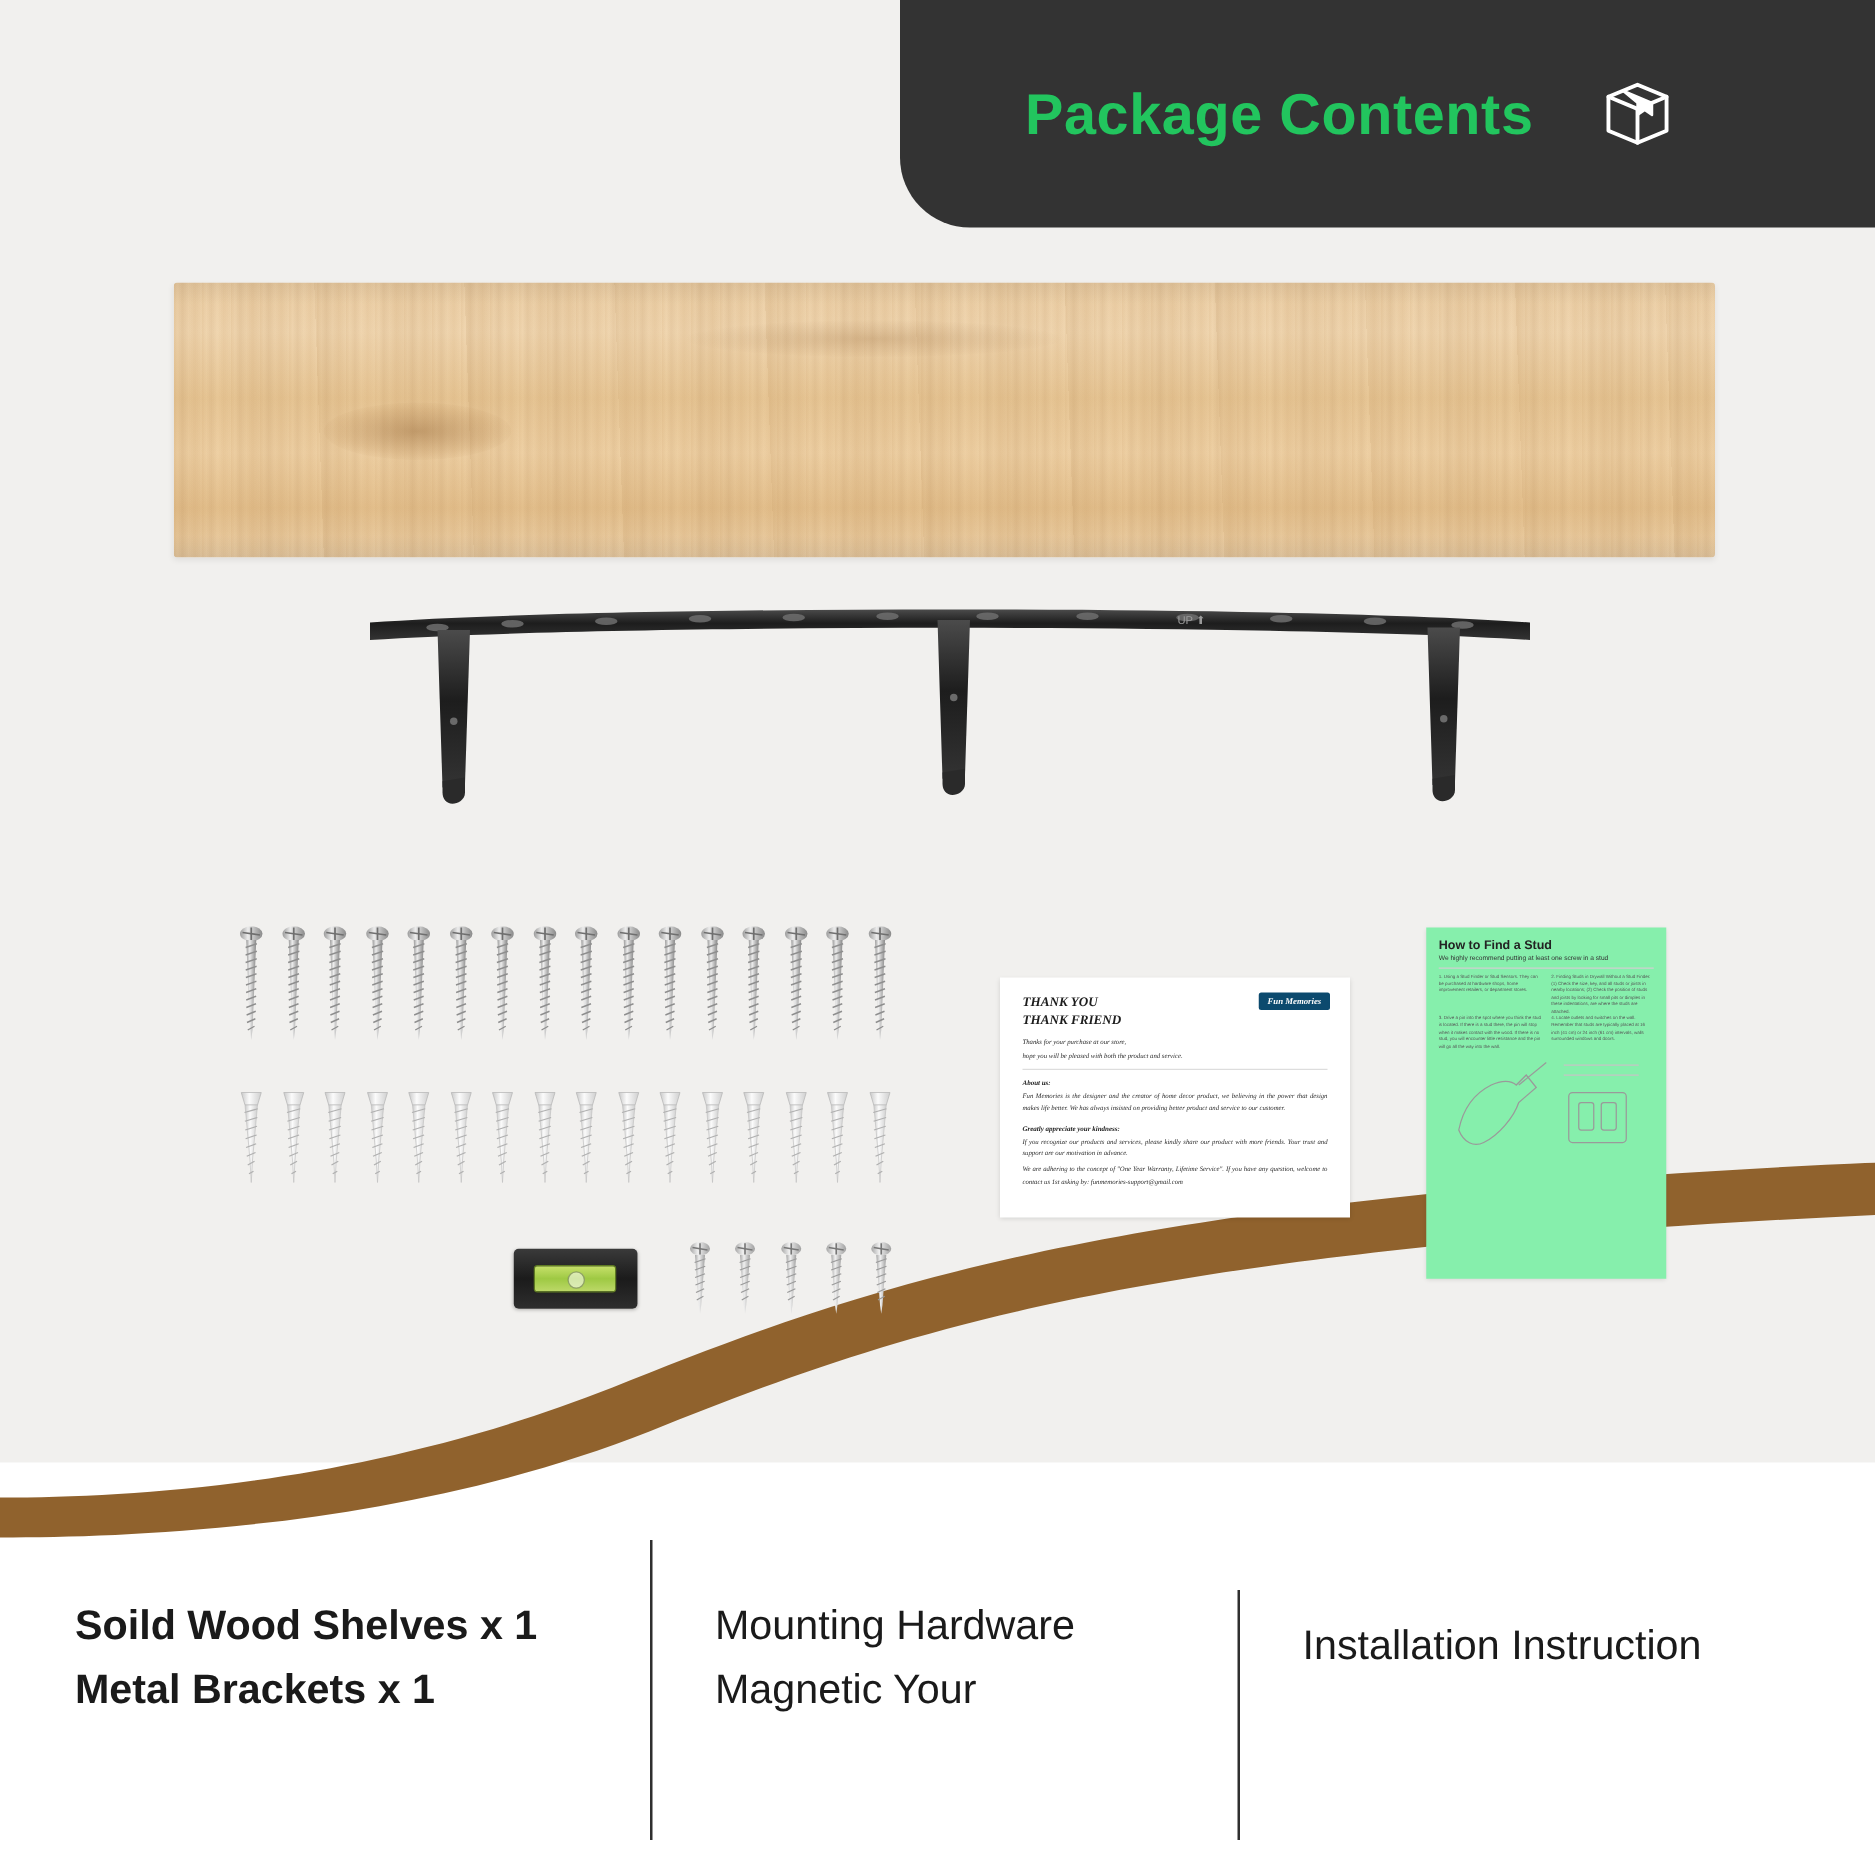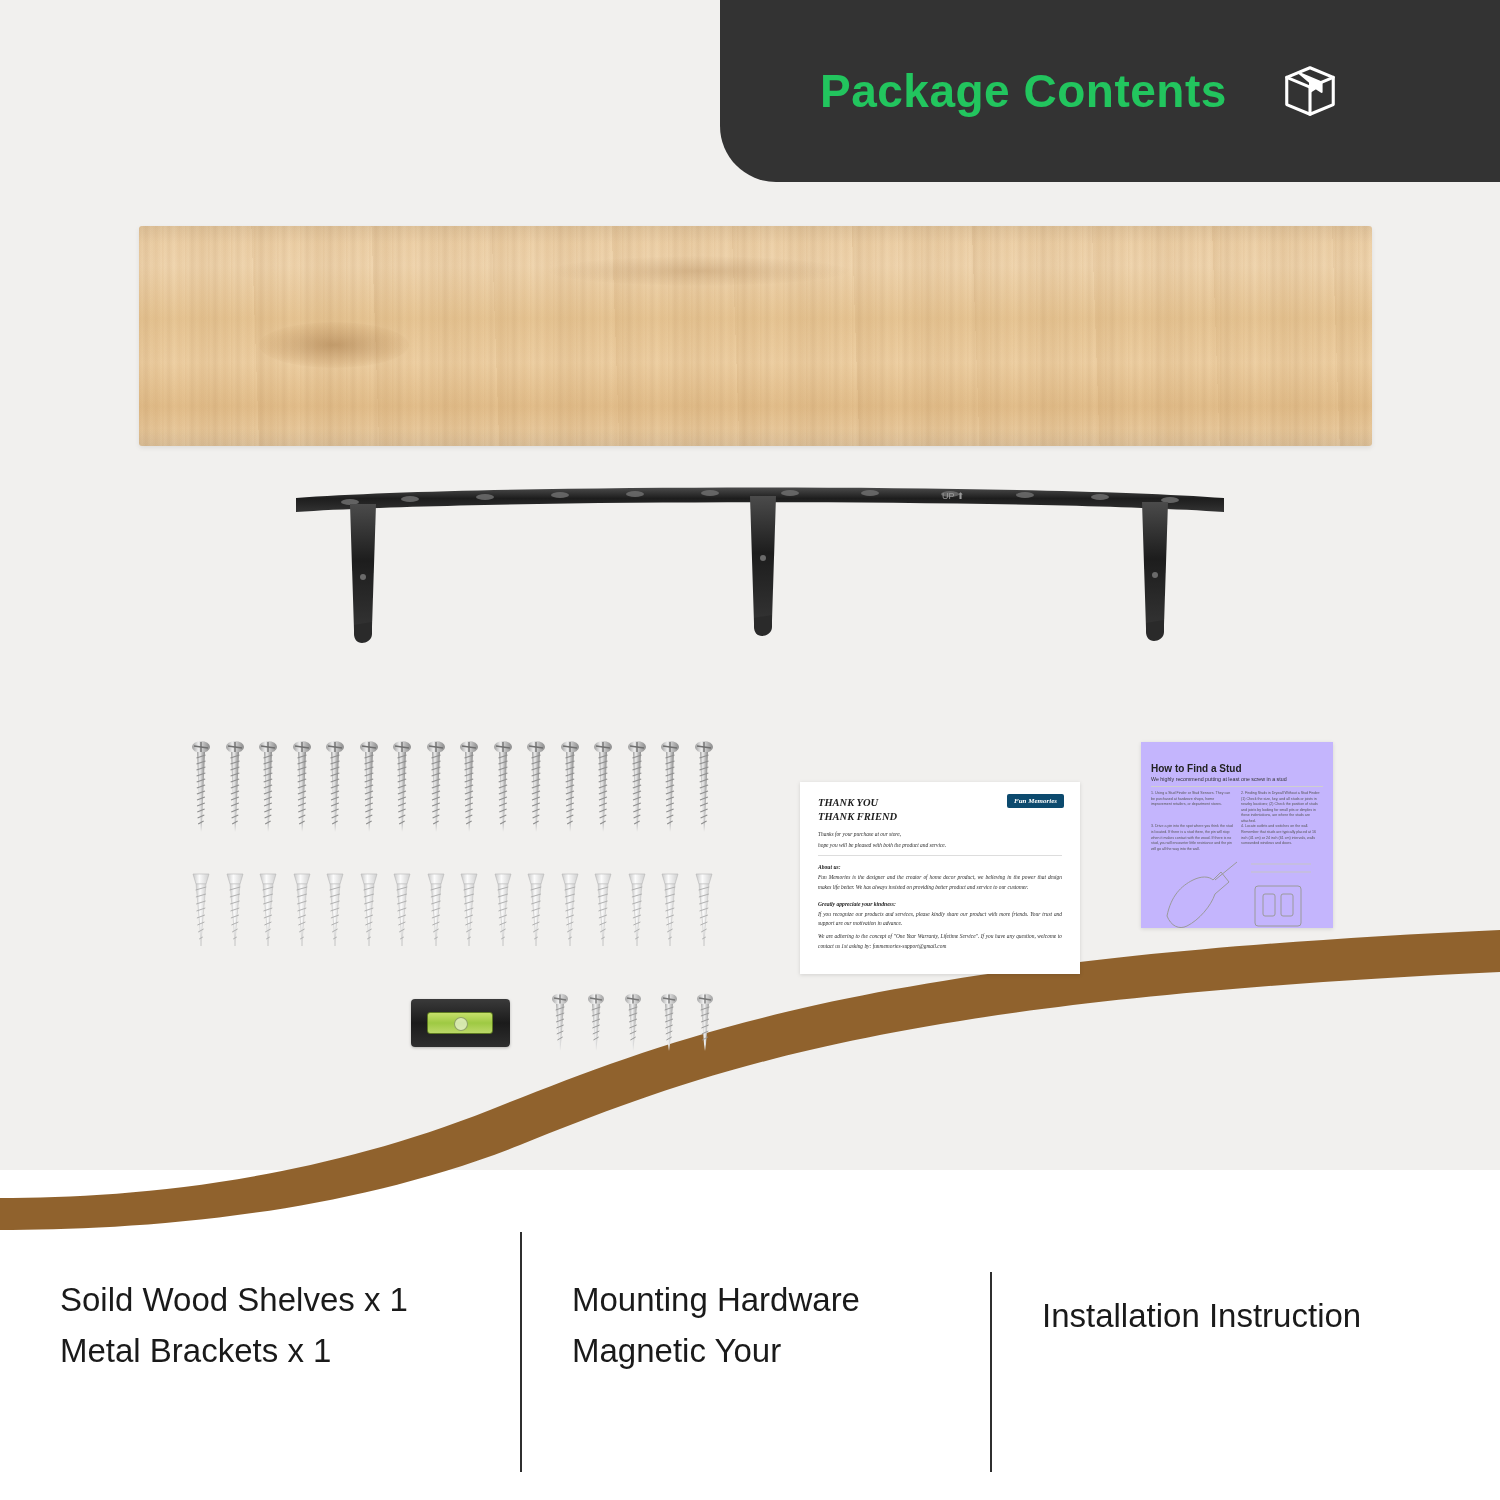--- a/index.html
+++ b/index.html
@@ -245,25 +245,25 @@
     background: #ddd;
     margin: 5px 0 2px 0;
   }
 
   
   .sheet-stud {
     position: absolute;
     left: 1141px;
     top: 742px;
     width: 192px;
-    height: 186px;
-    background: #c4b5fd;
+    height: 281px;
+    background: #86efac;
     box-shadow: 0 1px 4px rgba(0,0,0,0.12);
     box-sizing: border-box;
-    padding: 21px 10px;
+    padding: 9px 10px;
     overflow: hidden;
   }
   .sheet-stud .ss-title {
     font-size: 10px;
     font-weight: bold;
     color: #222;
   }
   .sheet-stud .ss-sub {
     font-size: 5.3px;
     color: #333;
@@ -310,21 +310,21 @@
     width: 1500px;
     height: 240px;
     display: flex;
     align-items: flex-start;
   }
   .legend-col {
     box-sizing: border-box;
     padding-top: 42px;
     position: relative;
   }
-  .legend-col.c1 { width: 520px; padding-left: 60px; }
+  .legend-col.c1 { width: 520px; padding-left: 60px; font-weight: bold; }
   .legend-col.c2 { width: 470px; padding-left: 52px; }
   .legend-col.c3 { width: 510px; padding-left: 52px; }
   .legend-divider {
     position: absolute;
     top: 0;
     width: 2px;
     height: 240px;
     background: #2f2f2f;
   }
   .legend-item {

